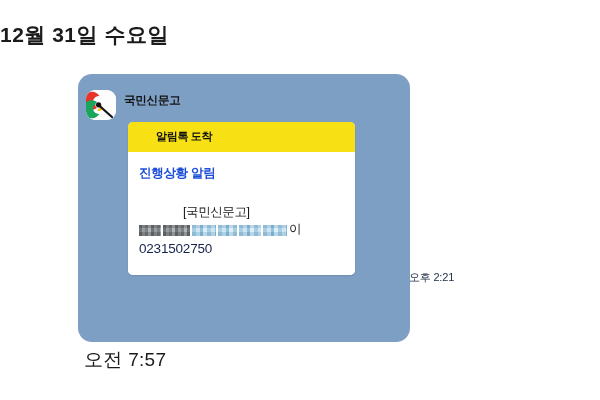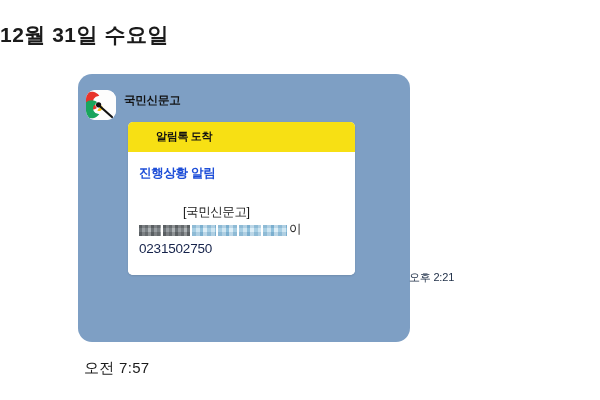--- a/index.html
+++ b/index.html
@@ -199,22 +199,22 @@
     color: #22324a;
     letter-spacing: -0.2px;
     white-space: nowrap;
     margin-left: 44px;
   }
 
   
   .bottom-time {
     position: absolute;
     left: 84px;
-    top: 359px;
-    font-size: 15px;
+    top: 347px;
+    font-size: 19px;
     font-weight: 400;
     color: #1b1b1b;
     letter-spacing: 0.3px;
     white-space: nowrap;
   }
 </style>
 </head>
 <body>
 
 <div id="screenshot">

